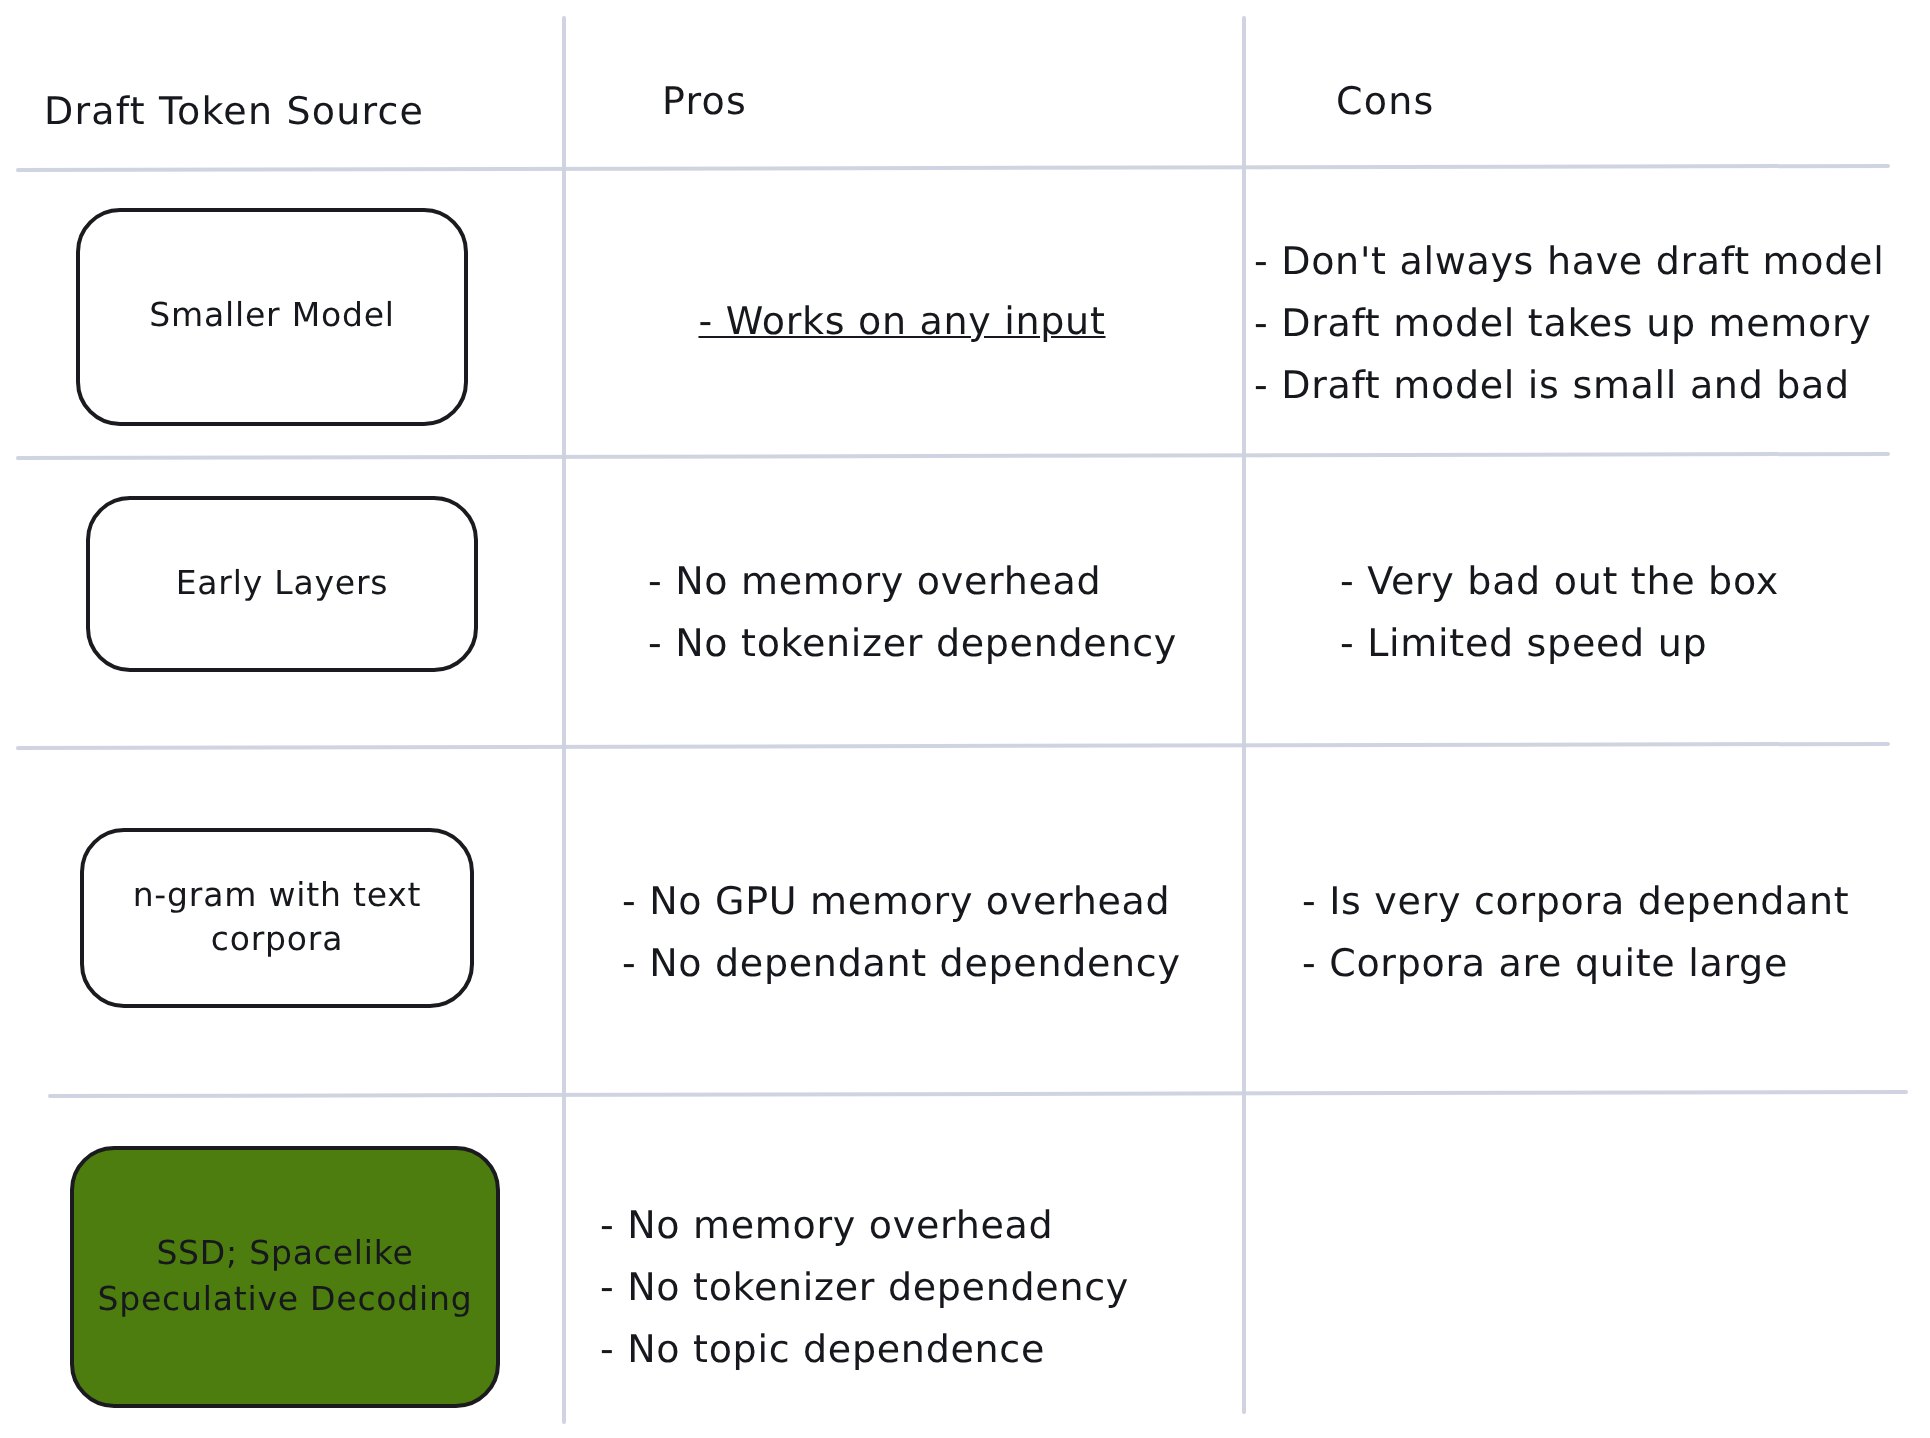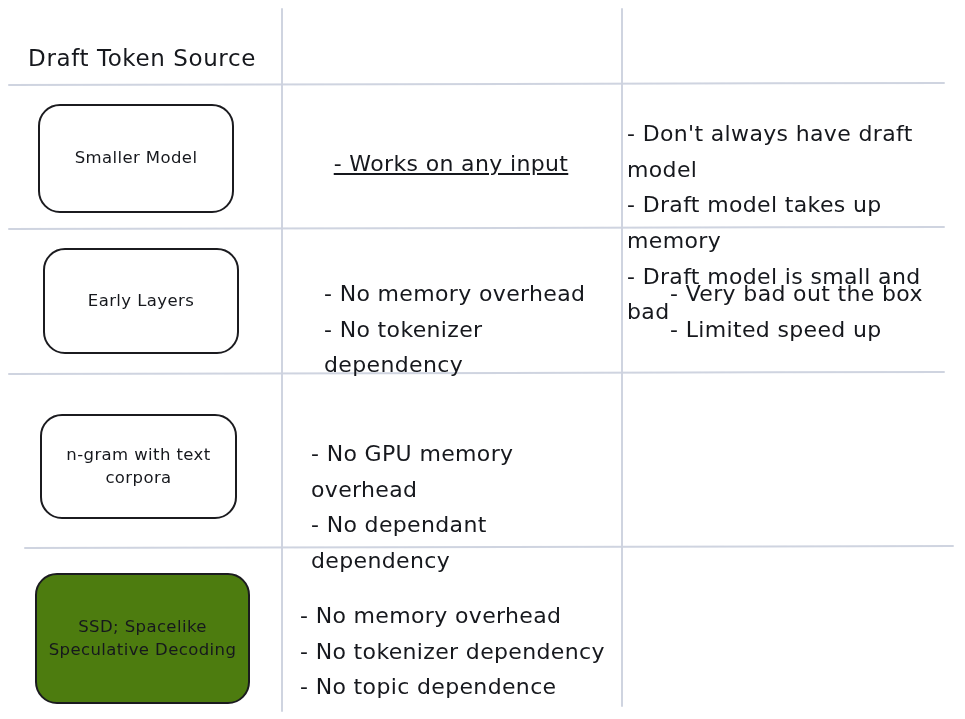--- a/index.html
+++ b/index.html
@@ -37,22 +37,22 @@
     position: absolute;
     width: 2px;
     background: #ccd2de;
     border-radius: 2px;
     opacity: .95;
   }
 
   
   .head-cell {
     position: absolute;
-    text-align: center;
-    font-size: 23px;
+    text-align: left;
+    font-size: 19px;
     letter-spacing: .6px;
     color: #16181d;
     white-space: nowrap;
   }
 
   
   .src-box {
     position: absolute;
     box-sizing: border-box;
     border: 2.2px solid #1b1b1f;
@@ -68,21 +68,21 @@
     color: #16181d;
     padding: 4px 10px;
   }
   .src-box.accent {
     background: #4d7c0f;
   }
 
   
   .txt-block {
     position: absolute;
-    font-size: 22px;
+    font-size: 19px;
     line-height: 1.62;
     letter-spacing: .35px;
     color: #16181d;
     white-space: pre-line;
   }
   .txt-block.center {
     text-align: center;
     text-decoration: underline;
   }
   .txt-block.left {
@@ -96,37 +96,41 @@
 
   <div class="hrule tilt" style="left:8px; top:83px; width:937px;"></div>
   <div class="hrule tilt" style="left:8px; top:227px; width:937px;"></div>
   <div class="hrule tilt" style="left:8px; top:372px; width:937px;"></div>
   <div class="hrule tilt" style="left:24px; top:546px; width:930px;"></div>
 
   <div class="vrule" style="left:281px; top:8px; height:704px;"></div>
   <div class="vrule" style="left:621px; top:8px; height:699px;"></div>
 
   <div class="head-cell" style="left:22px; top:45px; width:240px;">Draft Token Source</div>
+  <div class="head-cell" style="left:331px; top:40px; width:240px;">Pros</div>
+  <div class="head-cell" style="left:668px; top:40px; width:240px;">Cons</div>
 
   <div class="src-box" style="left:38px; top:104px; width:196px; height:109px;">Smaller Model</div>
   <div class="txt-block center" style="left:311px; top:146px; width:280px;">- Works on any input</div>
   <div class="txt-block left" style="left:627px; top:116px; width:330px;">- Don't always have draft model
 - Draft model takes up memory
 - Draft model is small and bad</div>
 
-  <div class="src-box" style="left:43px; top:248px; width:196px; height:106px;">Early Layers</div>
+  <div class="src-box" style="left:43px; top:248px; width:196px; height:88px;">Early Layers</div>
   <div class="txt-block left" style="left:324px; top:276px; width:290px;">- No memory overhead
 - No tokenizer dependency</div>
   <div class="txt-block left" style="left:670px; top:276px; width:300px;">- Very bad out the box
 - Limited speed up</div>
 
-  <div class="src-box" style="left:40px; top:414px; width:197px; height:105px;">n-gram with text
+  <div class="src-box" style="left:40px; top:414px; width:197px; height:90px;">n-gram with text
 corpora</div>
   <div class="txt-block left" style="left:311px; top:436px; width:300px;">- No GPU memory overhead
 - No dependant dependency</div>
+  <div class="txt-block left" style="left:651px; top:436px; width:310px;">- Is very corpora dependant
+- Corpora are quite large</div>
 
   <div class="src-box accent" style="left:35px; top:573px; width:215px; height:131px;">SSD;
 Spacelike Speculative
 Decoding</div>
   <div class="txt-block left" style="left:300px; top:598px; width:310px;">- No memory overhead
 - No tokenizer dependency
 - No topic dependence</div>
 
 </div>
 

